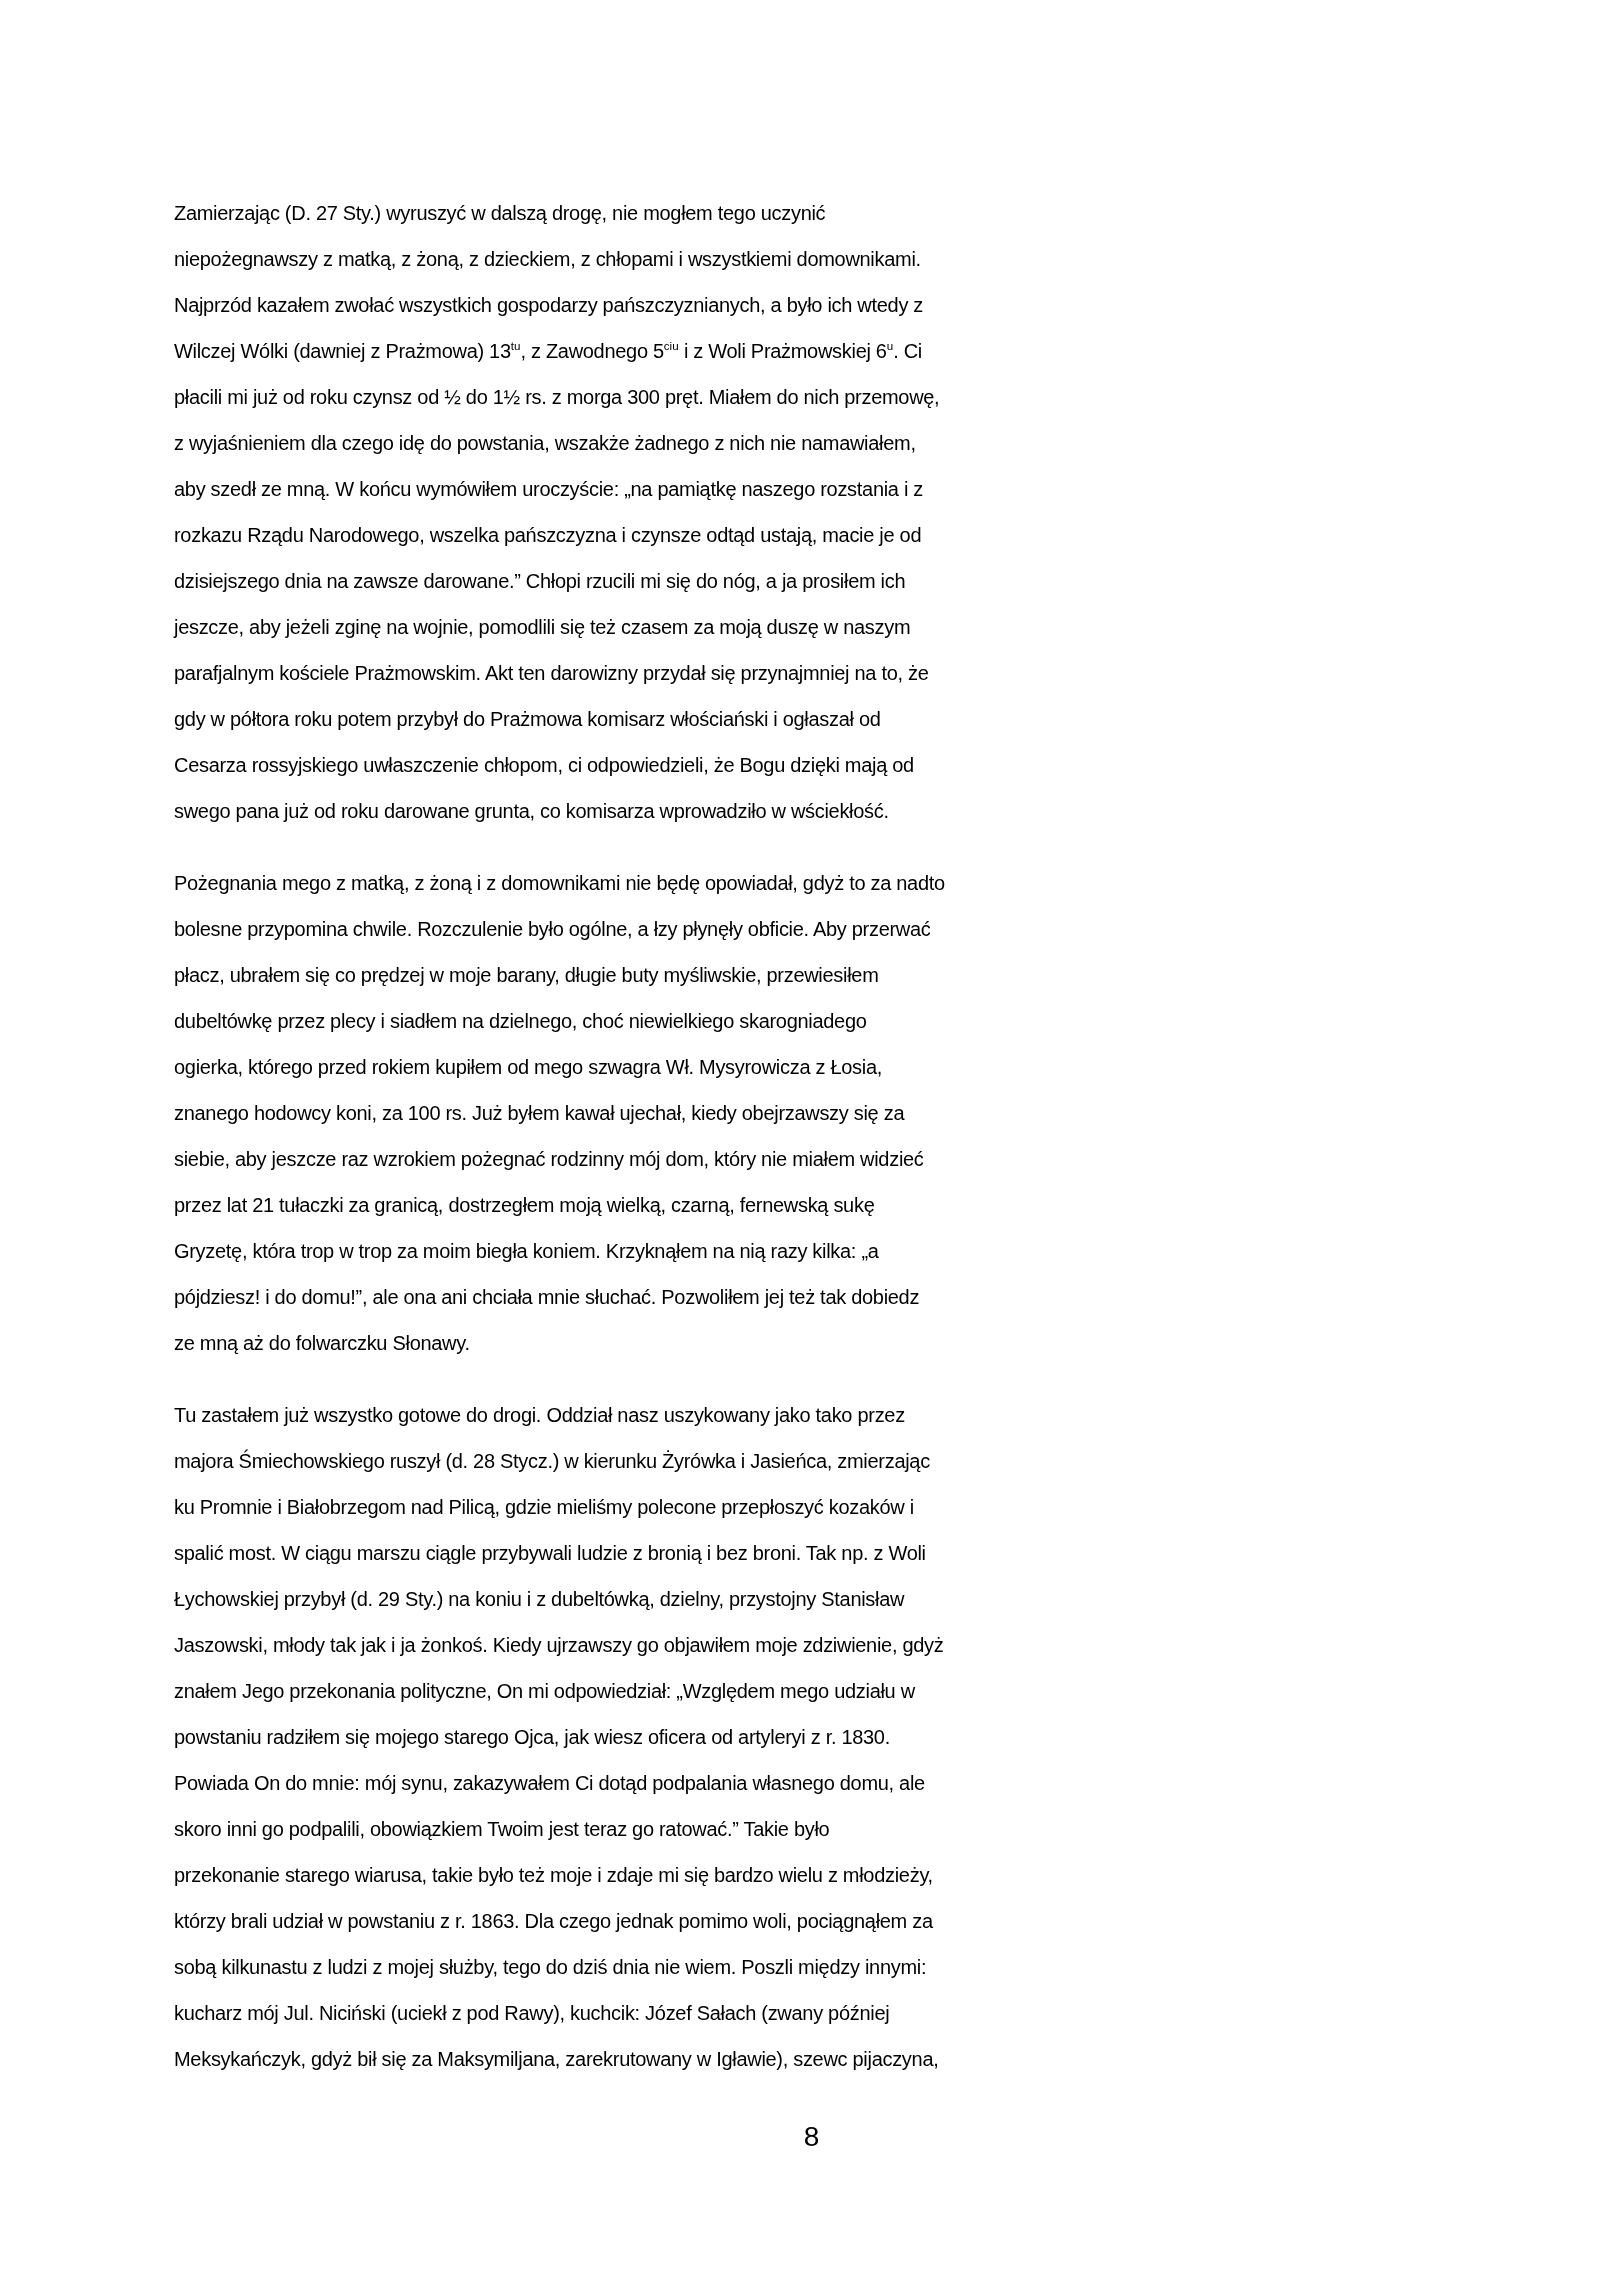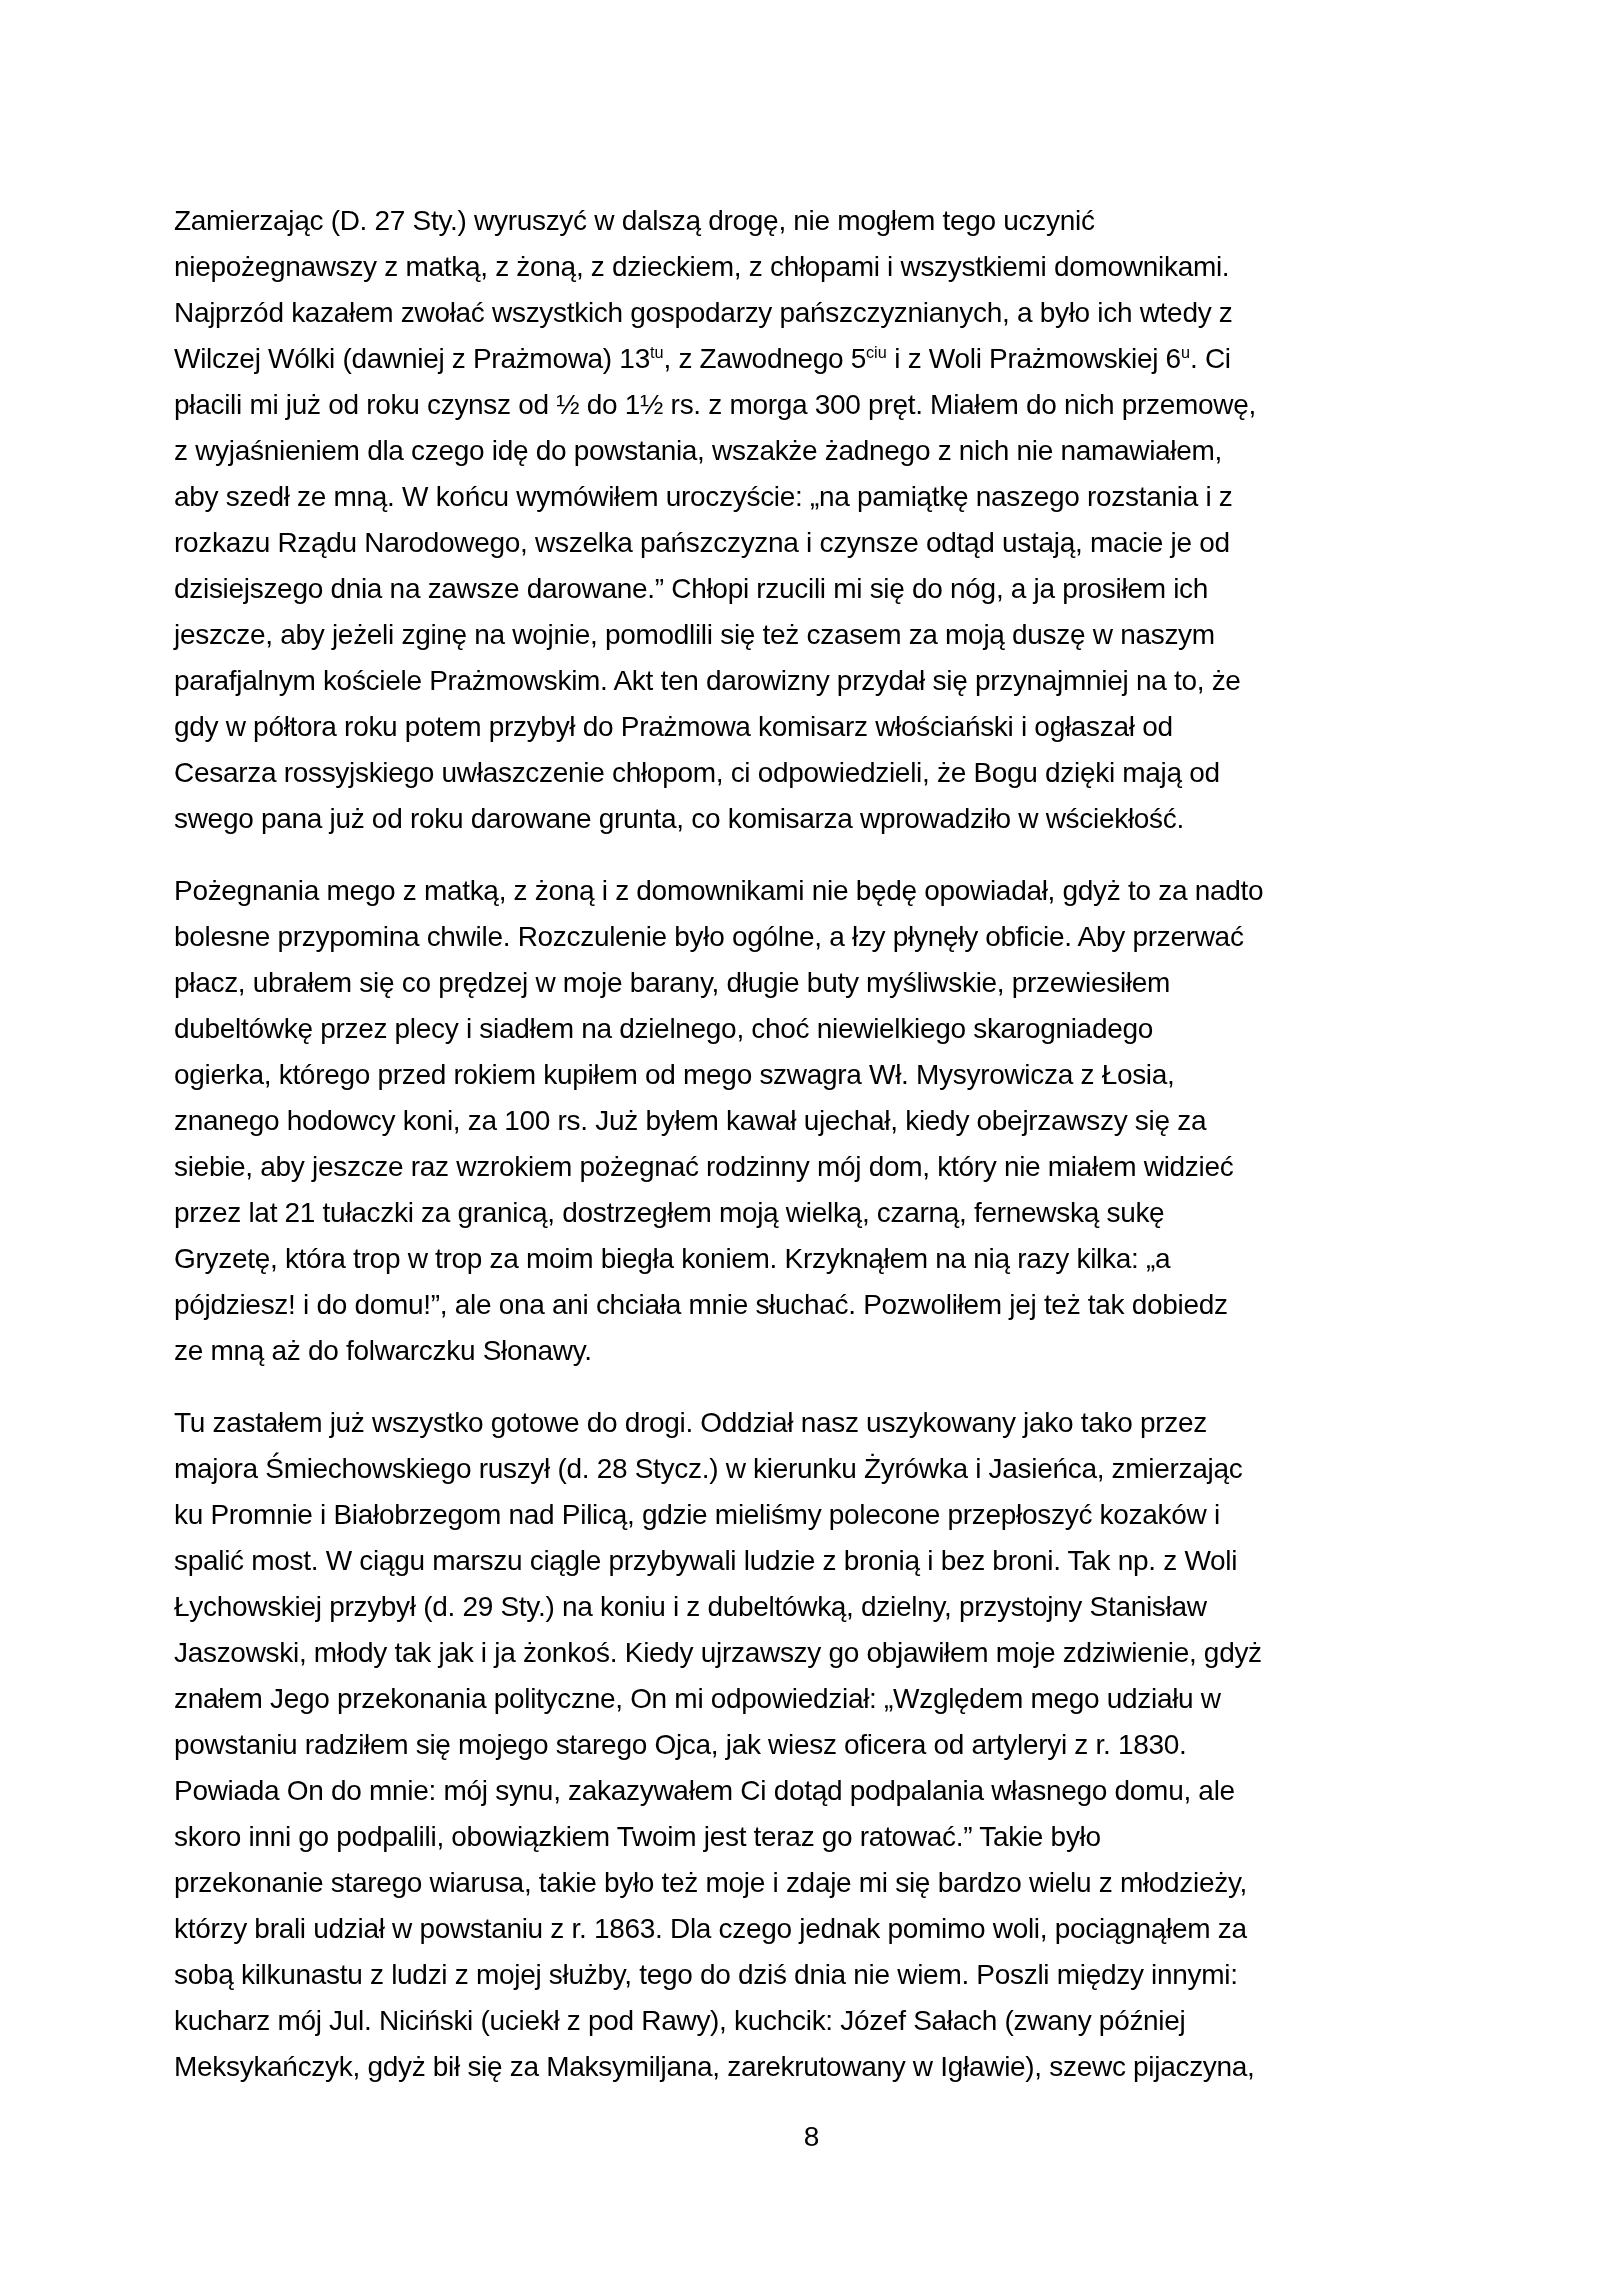--- a/index.html
+++ b/index.html
@@ -16,22 +16,22 @@
     font-family: "Liberation Sans", sans-serif;
     overflow: hidden;
   }
   .content {
     position: absolute;
     left: 174px;
     top: 190px;
     width: 1277px;
   }
   .para {
-    margin: 8px 0 26px 0;
-    font-size: 28px;
+    margin: 0 0 26px 0;
+    font-size: 20px;
     line-height: 46px;
     letter-spacing: -0.3px;
     white-space: pre;
     text-align: left;
     color: #000000;
   }
   .para sup {
     font-size: 0.58em;
     line-height: 0;
     vertical-align: super;

